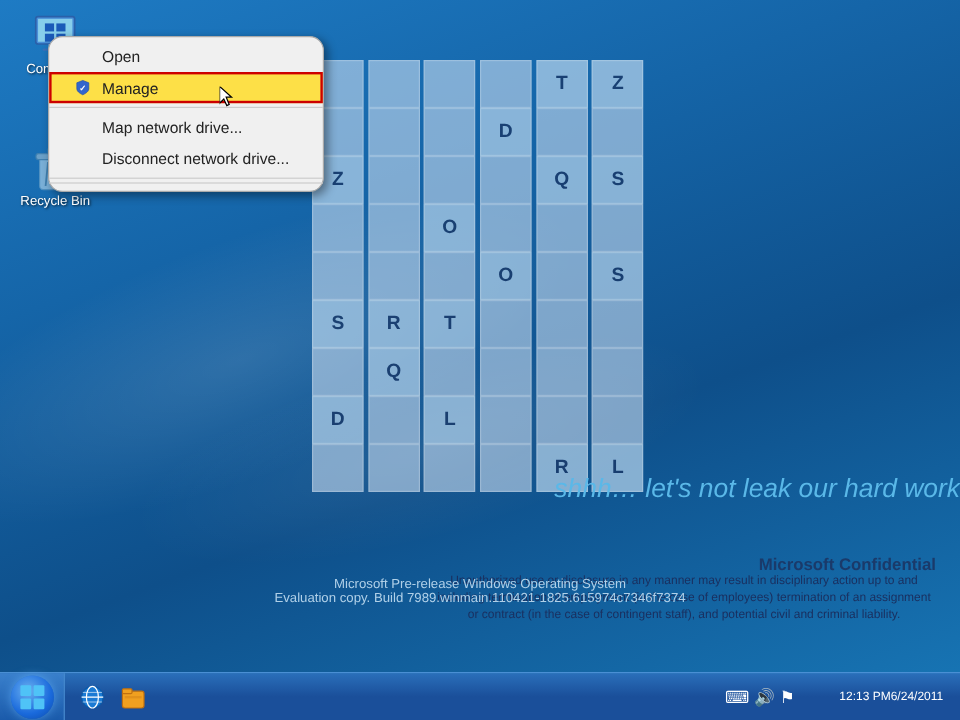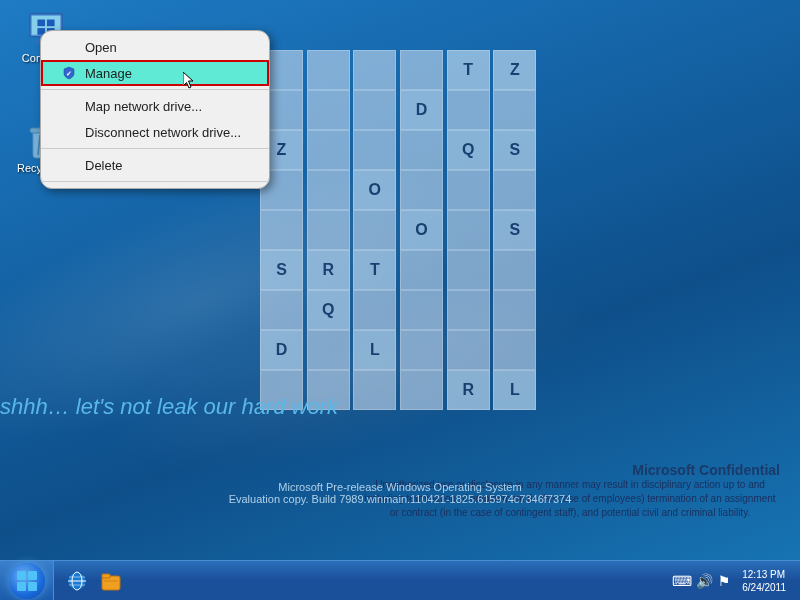--- a/index.html
+++ b/index.html
@@ -115,21 +115,21 @@
       font-size: 13px;
       color: #222;
       cursor: pointer;
       display: flex;
       align-items: center;
       gap: 8px;
       position: relative;
     }
 
     .menu-item.highlighted {
-      background: #5eead4;
+      background: #fde047;
       border: 2px solid #cc0000;
       color: #222;
       font-weight: normal;
       padding: 3px 18px;
       align-items: flex-end;
     }
 
     .menu-item.highlighted .menu-icon {
       color: #3366cc;
     }
@@ -148,21 +148,21 @@
       justify-content: center;
       font-size: 12px;
     }
 
     
     .watermark-text {
       position: absolute;
       bottom: 180px;
       left: 0;
       right: 0;
-      text-align: left;
+      text-align: right;
     }
 
     .shhh-text {
       color: #5ab8e8;
       font-size: 22px;
       font-style: italic;
       font-weight: 300;
     }
 
     .confidential-section {
@@ -259,25 +259,27 @@
     }
 
     .system-tray {
       display: flex;
       align-items: center;
       gap: 4px;
     }
 
     .clock-area {
       display: flex;
-      flex-direction: column;
+      flex-direction: row;
+      align-items: center;
       color: white;
       font-size: 10px;
       line-height: 1.3;
       padding: 0 6px;
+      margin-left: 25px;
     }
 
     .tray-icon {
       color: white;
       font-size: 14px;
       cursor: pointer;
     }
 
     
     .light-streak {
@@ -434,24 +436,20 @@
     <div class="menu-separator"></div>
     <div class="menu-item">
       <span class="menu-icon"></span>
       <span>Map network drive...</span>
     </div>
     <div class="menu-item">
       <span class="menu-icon"></span>
       <span>Disconnect network drive...</span>
     </div>
     <div class="menu-separator"></div>
-    <div class="menu-item">
-      <span class="menu-icon"></span>
-      <span>Delete</span>
-    </div>
     <div class="menu-separator"></div>
   </div>
 
   <div class="cursor-indicator">
     <svg width="12" height="18" viewBox="0 0 12 18">
       <path d="M0 0 L0 14 L3.5 10.5 L6 16 L8 15 L5.5 9 L10 9 Z" fill="white" stroke="black" stroke-width="1"></path>
     </svg>
   </div>
 
   <div class="watermark-text">

